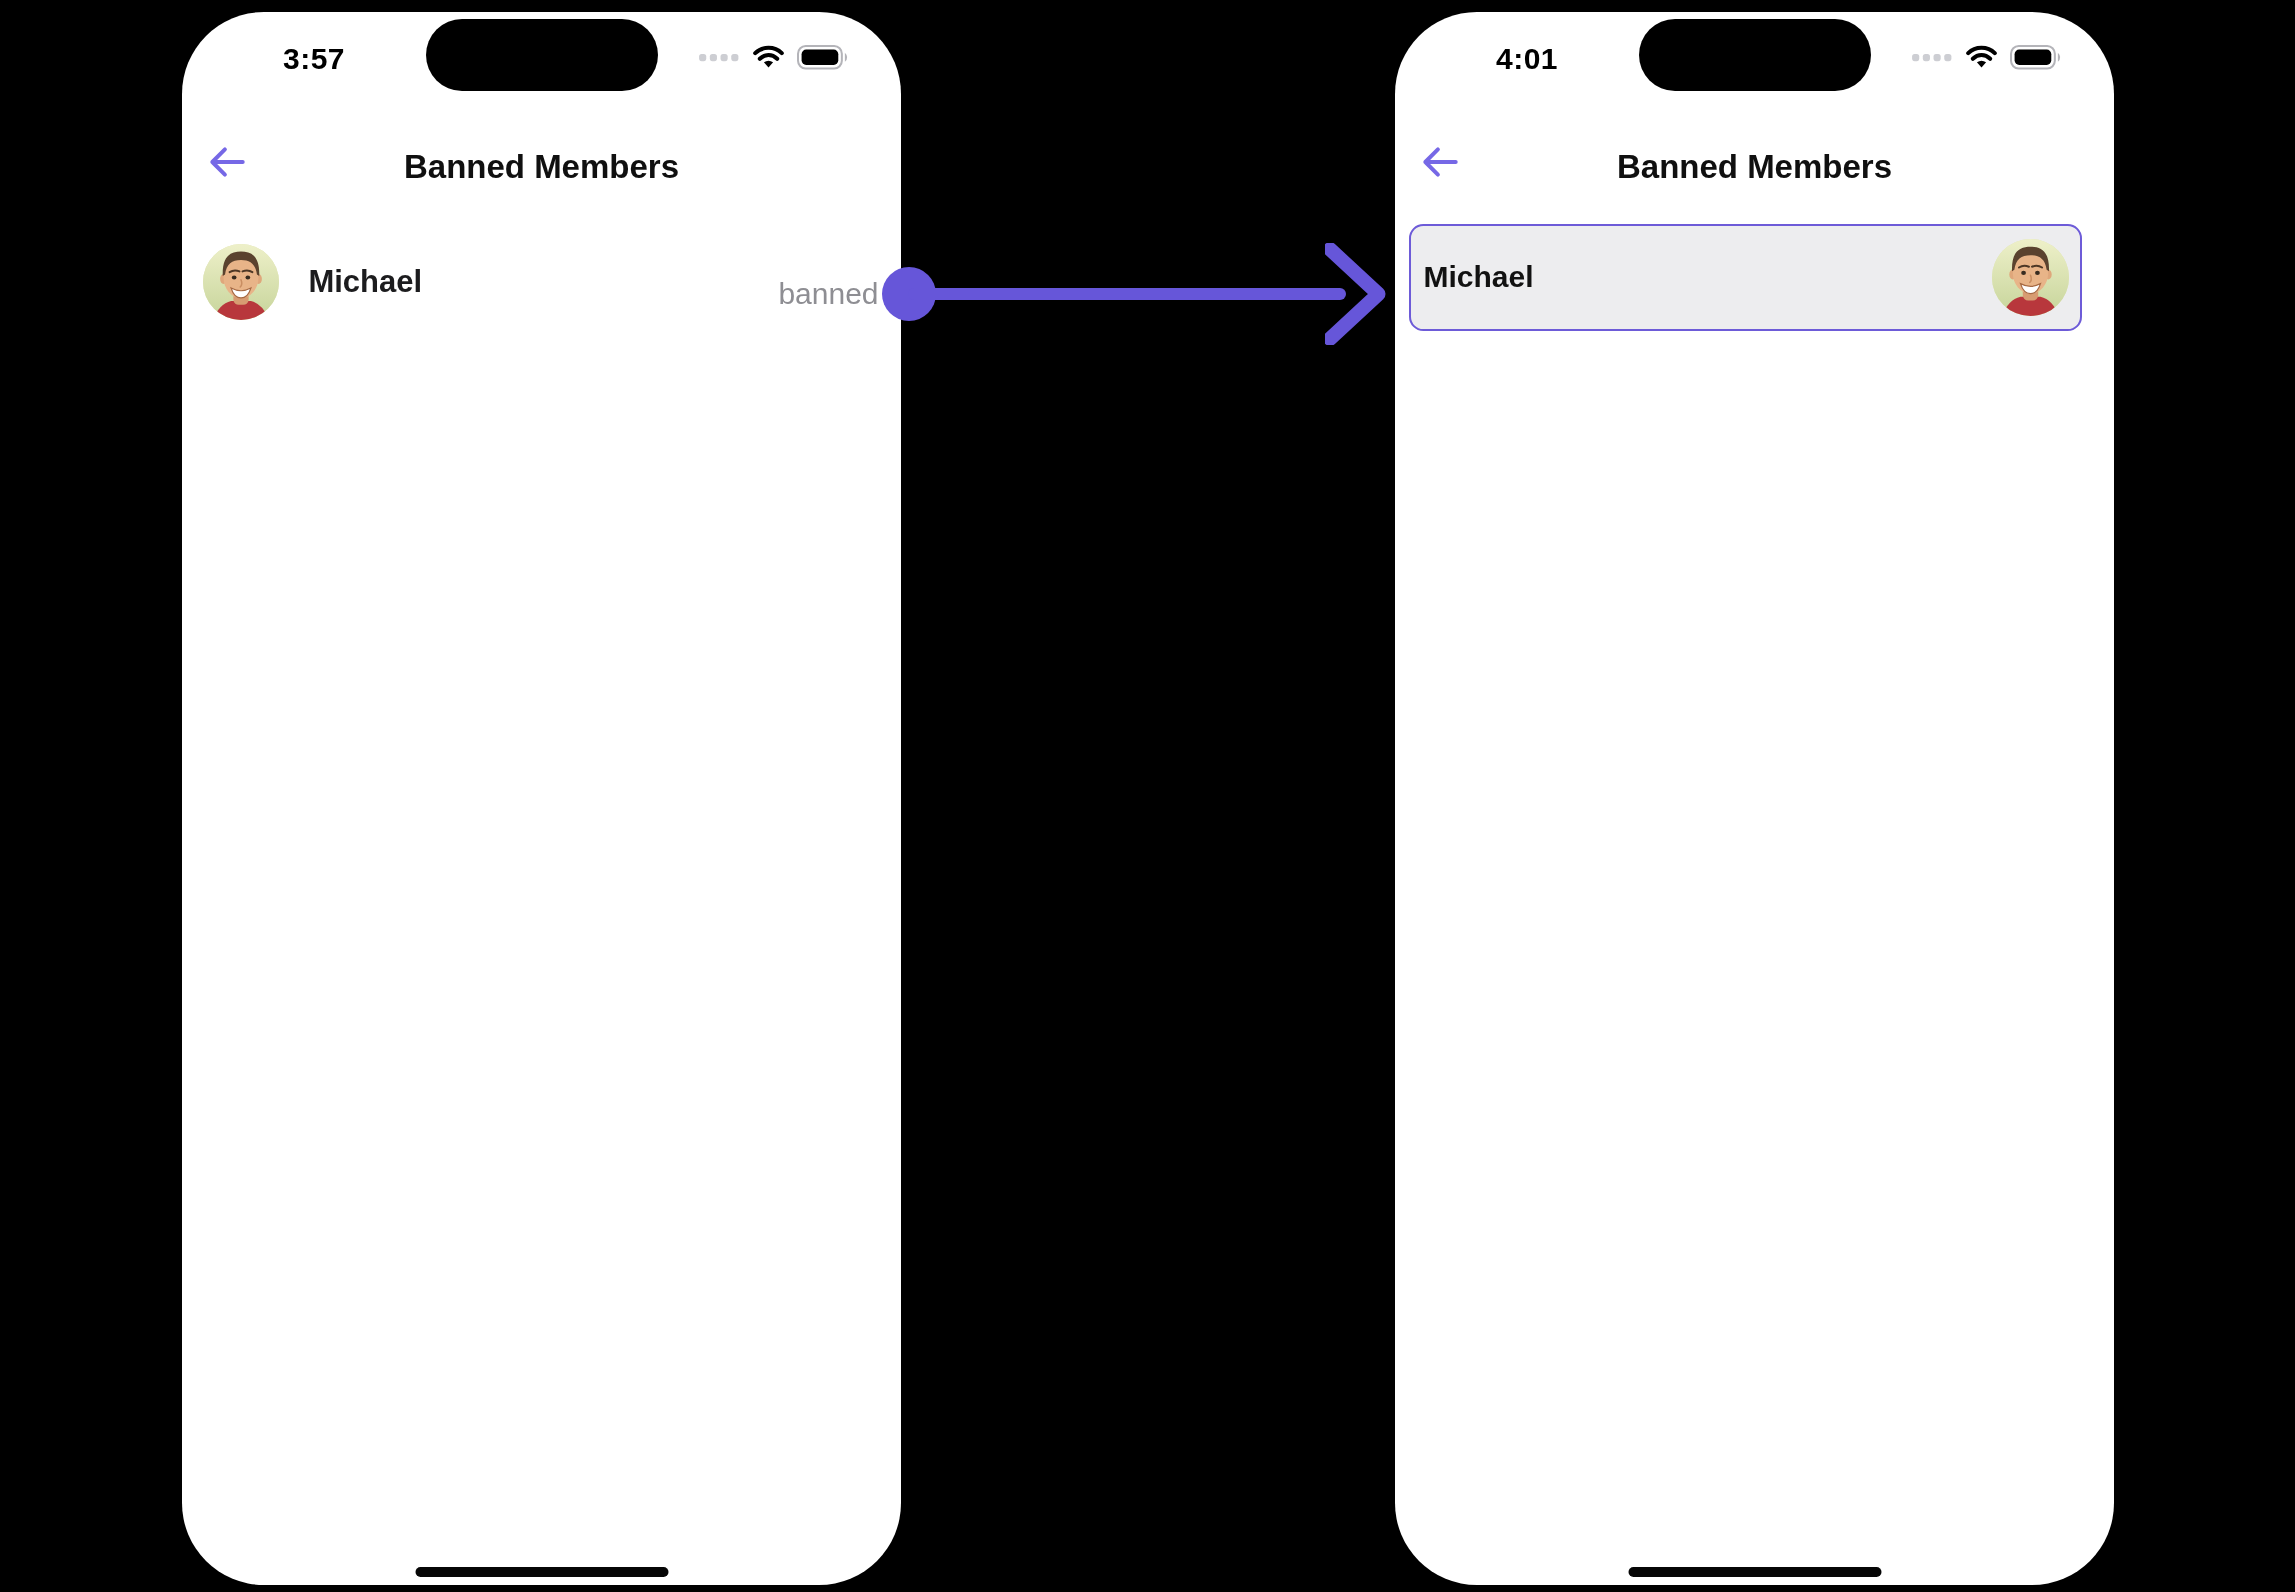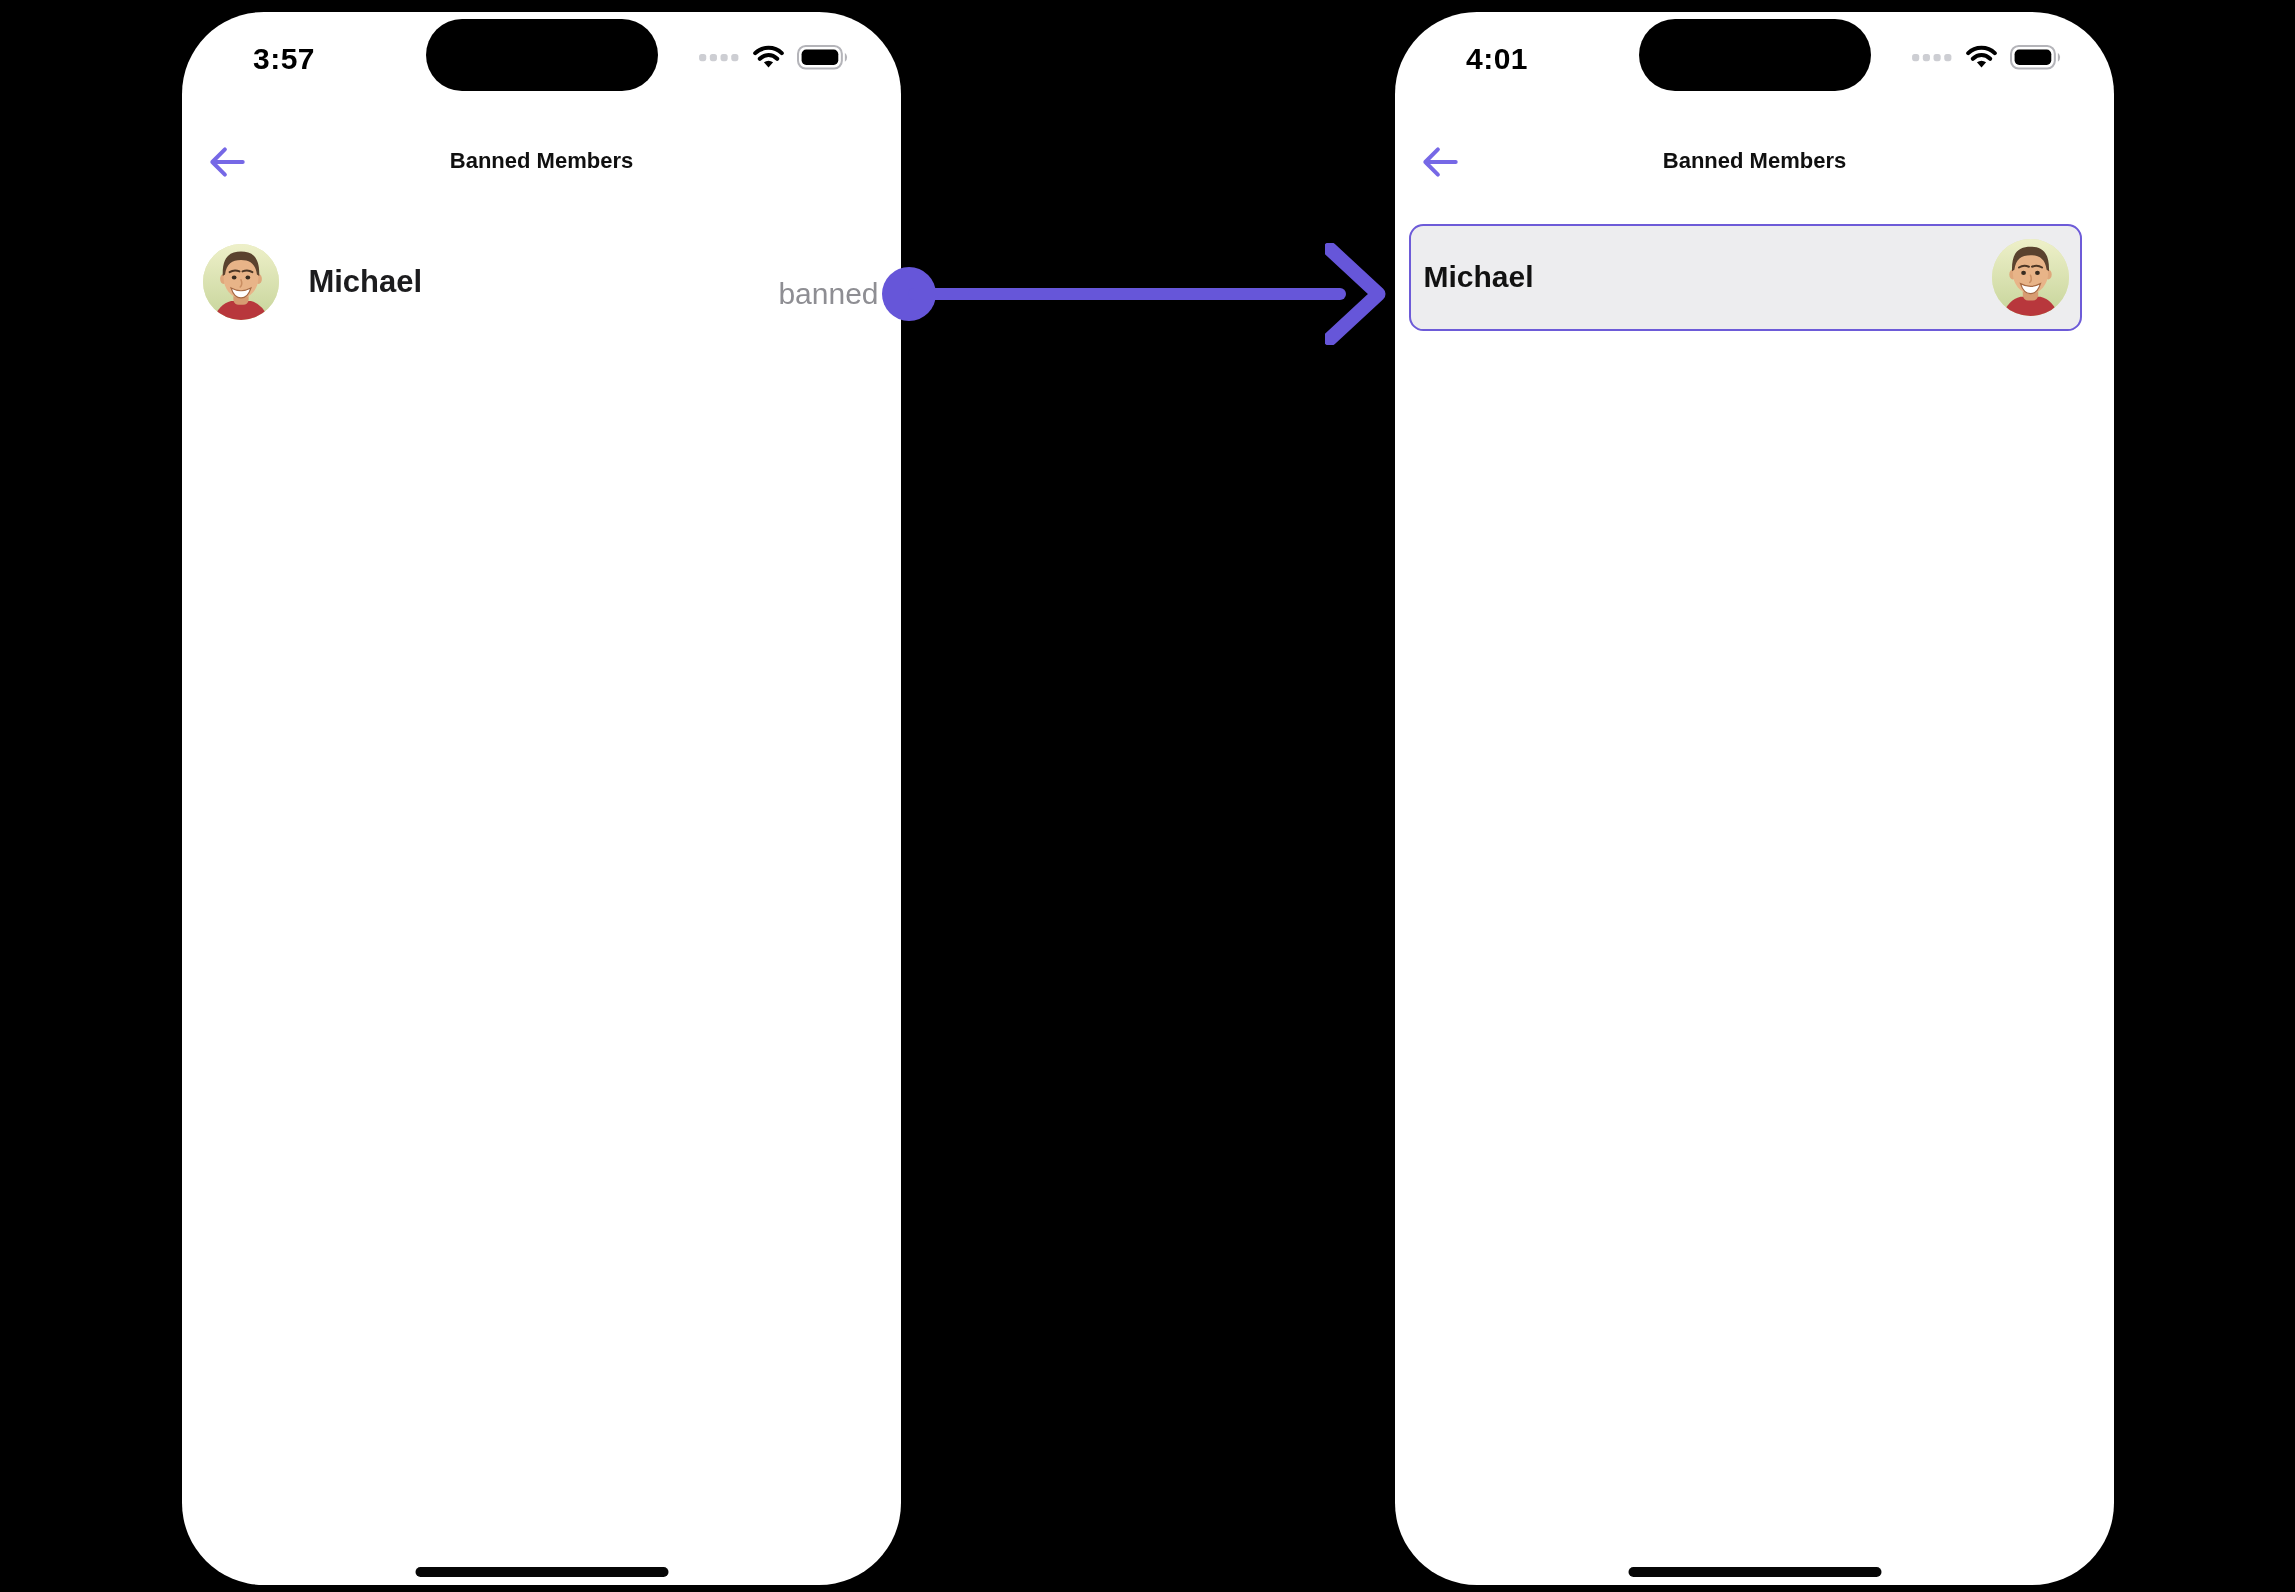--- a/index.html
+++ b/index.html
@@ -9,38 +9,38 @@
   }
   .phone{
     position:absolute;top:11.7px;width:719px;height:1573px;
     background:#fff;border-radius:82px;
   }
   .phone.left{left:182px;}
   .phone.right{left:1395px;}
 
   
   .time{
-    position:absolute;left:71px;top:30px;width:122px;text-align:left;
+    position:absolute;left:71px;top:30px;width:122px;text-align:center;
     font-size:30px;font-weight:700;color:#000;letter-spacing:0.5px;
   }
   .island{
     position:absolute;left:50%;transform:translateX(-50%);top:7.1px;
     width:232px;height:72px;background:#000;border-radius:38px;
   }
   .status-icons{
     position:absolute;right:51px;top:31px;height:30px;
     display:flex;align-items:center;gap:13.3px;
   }
   .status-icons svg{display:block;}
 
   
   .back-btn{position:absolute;left:23.5px;top:129px;width:42px;height:42px;cursor:pointer;}
   .nav-title{
     position:absolute;left:0;right:0;top:136px;text-align:center;
-    font-size:22px;font-weight:600;color:#101010;
+    font-size:33px;font-weight:600;color:#101010;
   }
 
   
   .member-row{
     position:absolute;left:21.4px;right:22.5px;top:231px;height:78px;
     display:flex;align-items:center;
   }
   .avatar{width:76px;height:76px;border-radius:50%;overflow:hidden;flex:none;background:#dfe4b4;}
   .avatar svg{width:100%;height:100%;display:block;}
   .member-name{margin-left:29px;font-size:31px;font-weight:600;color:#1c1c1e;}

